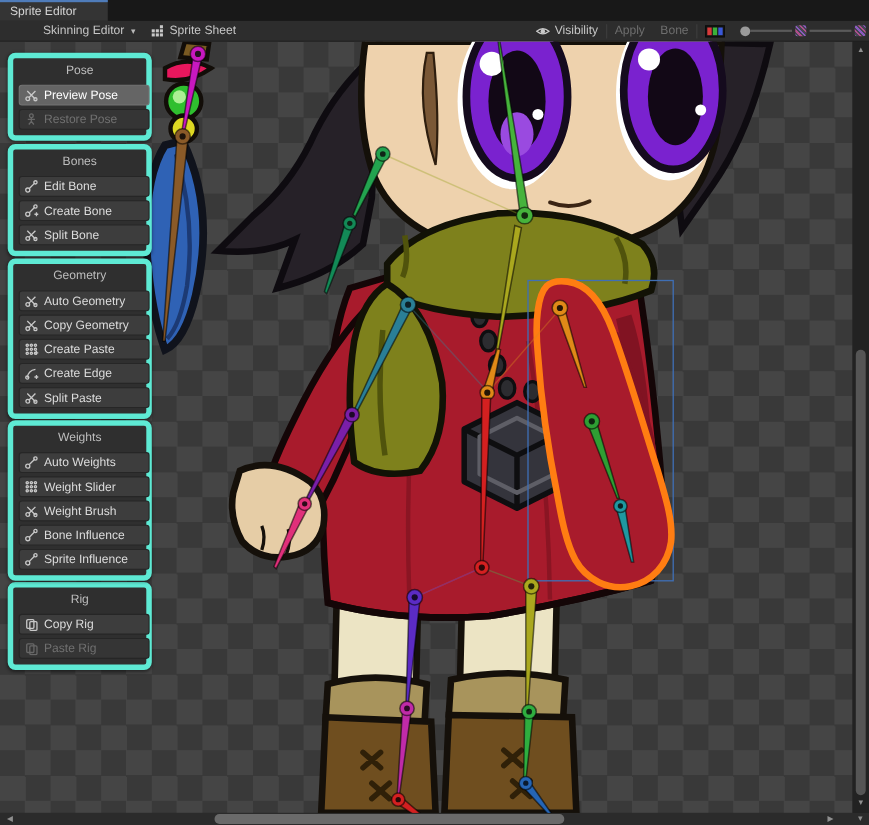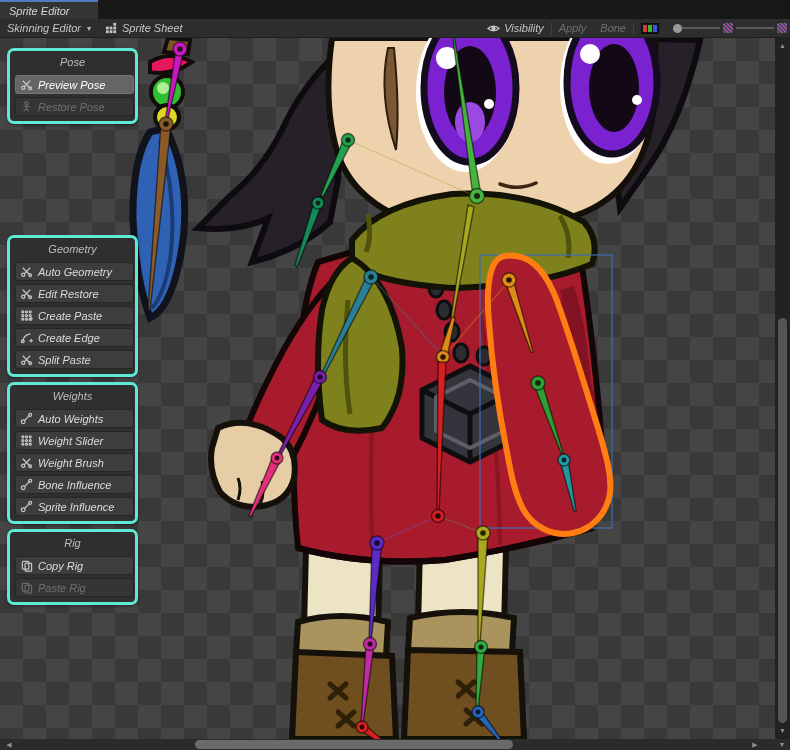--- a/index.html
+++ b/index.html
@@ -1,28 +1,28 @@
 <!DOCTYPE html>
 <html style="--tab-accent: #4f7cba; --selection-outline: #ff7d12; --selection-rect: #3f6fb5; --bone-green: #46b33c; --bone-red: #d42020; --bone-orange: #e08a18; --bone-teal: #2a7f96; --bone-purple: #7a1fa8; --bone-pink: #e0307a; --bone-violet: #5b2bc4; --bone-magenta: #c02ba8; --bone-blue: #2565b5; --bone-olive: #aaa81e;"><head>
 <meta charset="utf-8">
 <style>
   * { margin:0; padding:0; box-sizing:border-box; }
   html,body { width:790px; height:750px; overflow:hidden; background:#282828;
     font-family:"Liberation Sans","DejaVu Sans",sans-serif; }
-  .root { position:relative; width:790px; height:750px;font-style:italic; }
+  .root { position:relative; width:790px; height:750px; }
 
   
   .tabbar { position:absolute; left:0; top:0; width:790px; height:19px; background:#181818; }
   .tab { position:absolute; left:0; top:0; height:19px; width:98px; background:#343434;
     border-top:2px solid var(--tab-accent,#4f7cba); color:#d6d6d6; font-size:11px;
     display:flex; align-items:center; padding-left:9px; }
 
   
   .toolbar { position:absolute; left:0; top:19px; width:790px; height:19px; background:#2d2d2d;
-    border-bottom:1px solid #1f1f1f; display:flex; align-items:center; color:#c6c6c6; font-size:11px; }
+    border-bottom:1px solid #1f1f1f; display:flex; align-items:center; color:#c6c6c6; font-size:11px;padding-left:32px; }
   .tb-item { display:flex; align-items:center; gap:4px; height:19px; padding:0 7px; white-space:nowrap; }
   .tb-item.disabled { color:#6e6e6e; }
   .tb-sep { width:1px; height:13px; background:#3e3e3e; }
   .spacer { flex:1; }
   .dd-arrow { font-size:8px; color:#b8b8b8; margin-left:2px; }
   .swatch { width:18px; height:11px; background:#161616; border:1px solid #0c0c0c; display:flex; padding:1px; gap:1px; }
   .swatch i { flex:1; }
   .slider { display:flex; align-items:center; }
   .knob { width:9px; height:9px; border-radius:50%; background:#9a9a9a; }
   .track { width:38px; height:2px; background:#5a5a5a; }
@@ -32,21 +32,21 @@
   svg.icn .f { fill:#c8c8c8; stroke:none; }
 
   
   .canvas { position:absolute; left:0; top:38px; width:775px; height:701px;
     background-image:conic-gradient(#454545 90deg,#393939 90deg 180deg,#454545 180deg 270deg,#393939 270deg);
     background-size:46px 46px; }
   svg.scene { position:absolute; left:0; top:0; }
 
   
   .panel { position:absolute; left:7px; width:131px; background:#2f2f2f;
-    border:3px solid #5eead4; border-radius:7px; padding:2px 5px 5px; box-shadow:0 1px 3px rgba(0,0,0,.45); }
+    border:5px solid #5eead4; border-radius:7px; padding:2px 5px 5px; box-shadow:0 1px 3px rgba(0,0,0,.45); }
   .panel h3 { font-size:11px; font-weight:normal; color:#bdbdbd; text-align:center; padding:3px 0 4px; }
   .pbtn { display:flex; align-items:center; gap:5px; width:119px; height:19px; margin:3px auto 0;
     background:#3d3d3d; border:1px solid #262626; border-radius:3px; color:#dcdcdc; font-size:11px;
     padding:0 4px; cursor:default; }
   .pbtn.sel { background:#656565; border-color:#747474; color:#fff; }
   .pbtn.dis { background:#353535; color:#707070; }
   .pbtn.dis svg.icn { stroke:#686868; }
 
   
   .vscroll { position:absolute; left:775px; top:38px; width:15px; height:701px; background:#222222; }
@@ -355,33 +355,55 @@
         </svg>
       <span>Preview Pose</span>
       </div>
       <div class="pbtn dis">
         <svg class="icn" viewBox="0 0 14 14">
         <use href="#i-person"></use>
         </svg>
       <span>Restore Pose</span>
       </div>
     </div>
+  <div class="panel" style="top:131px">
+      <h3>Bones</h3>
+      <div class="pbtn">
+        <svg class="icn" viewBox="0 0 14 14">
+        <use href="#i-bone"></use>
+        </svg>
+      <span>Edit Bone</span>
+      </div>
+      <div class="pbtn">
+        <svg class="icn" viewBox="0 0 14 14">
+        <use href="#i-bone"></use>
+          <use href="#i-plus"></use>
+        </svg>
+      <span>Create Bone</span>
+      </div>
+      <div class="pbtn">
+        <svg class="icn" viewBox="0 0 14 14">
+        <use href="#i-cross"></use>
+        </svg>
+      <span>Split Bone</span>
+      </div>
+    </div>
   <div class="panel" style="top:235px">
       <h3>Geometry</h3>
       <div class="pbtn">
         <svg class="icn" viewBox="0 0 14 14">
         <use href="#i-cross"></use>
         </svg>
       <span>Auto Geometry</span>
       </div>
       <div class="pbtn">
         <svg class="icn" viewBox="0 0 14 14">
         <use href="#i-cross"></use>
         </svg>
-      <span>Edit Restore</span>
+      <span>Copy Geometry</span>
       </div>
       <div class="pbtn">
         <svg class="icn" viewBox="0 0 14 14">
         <use href="#i-grid"></use>
           <use href="#i-plus"></use>
         </svg>
       <span>Create Paste</span>
       </div>
       <div class="pbtn">
         <svg class="icn" viewBox="0 0 14 14">

